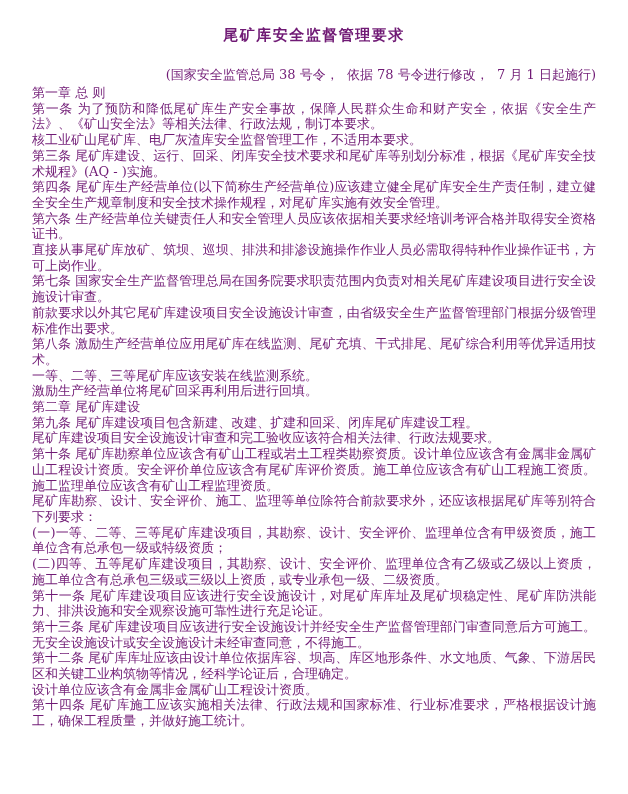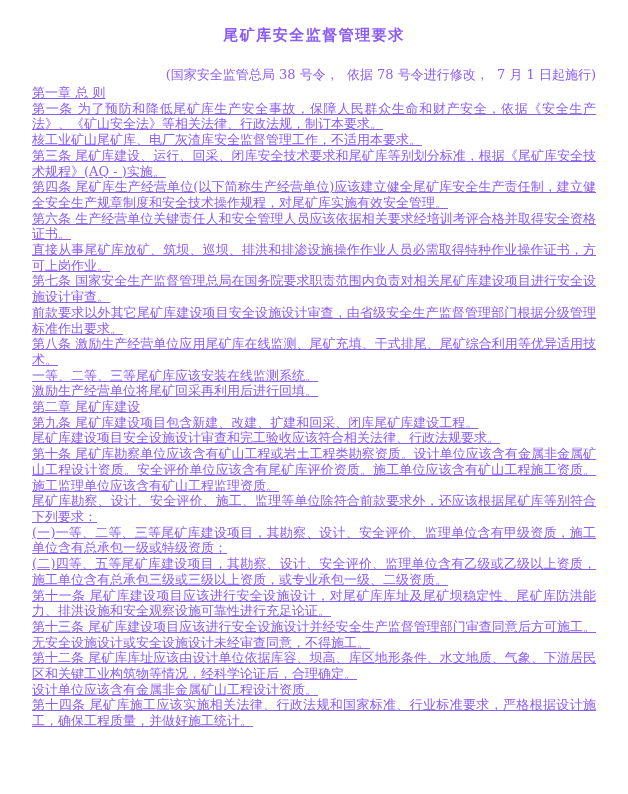--- a/index.html
+++ b/index.html
@@ -6,21 +6,21 @@
     margin: 0;
     padding: 0;
     background: #ffffff;
   }
   .page {
     position: relative;
     width: 628px;
     height: 794px;
     box-sizing: border-box;
     background: #ffffff;
-    color: #8b5cf6;
+    color: #701a75;
     padding: 26px 32px 0 32px;
     font-family: "DejaVu Serif", "Liberation Serif", serif;
     overflow: hidden;
   }
   .doc-title {
     margin: 0 0 23px 0;
     font-size: 15px;
     font-weight: bold;
     text-align: center;
     letter-spacing: 1.5px;
@@ -35,21 +35,20 @@
   }
   .doc-body {
     font-size: 13px;
     line-height: 15.7px;
     text-align: justify;
     text-justify: inter-ideograph;
   }
   .para {
     margin: 0;
     padding: 0;
-    text-decoration: underline;
   }
 </style>
 </head>
 <body>
 
 <div class="page">
   <h1 class="doc-title">尾矿库安全监督管理要求</h1>
   <p class="doc-subtitle">(国家安全监管总局 38 号令，  依据 78 号令进行修改，  7 月 1 日起施行)</p>
   <div class="doc-body">
       <p class="para">第一章 总 则</p>

